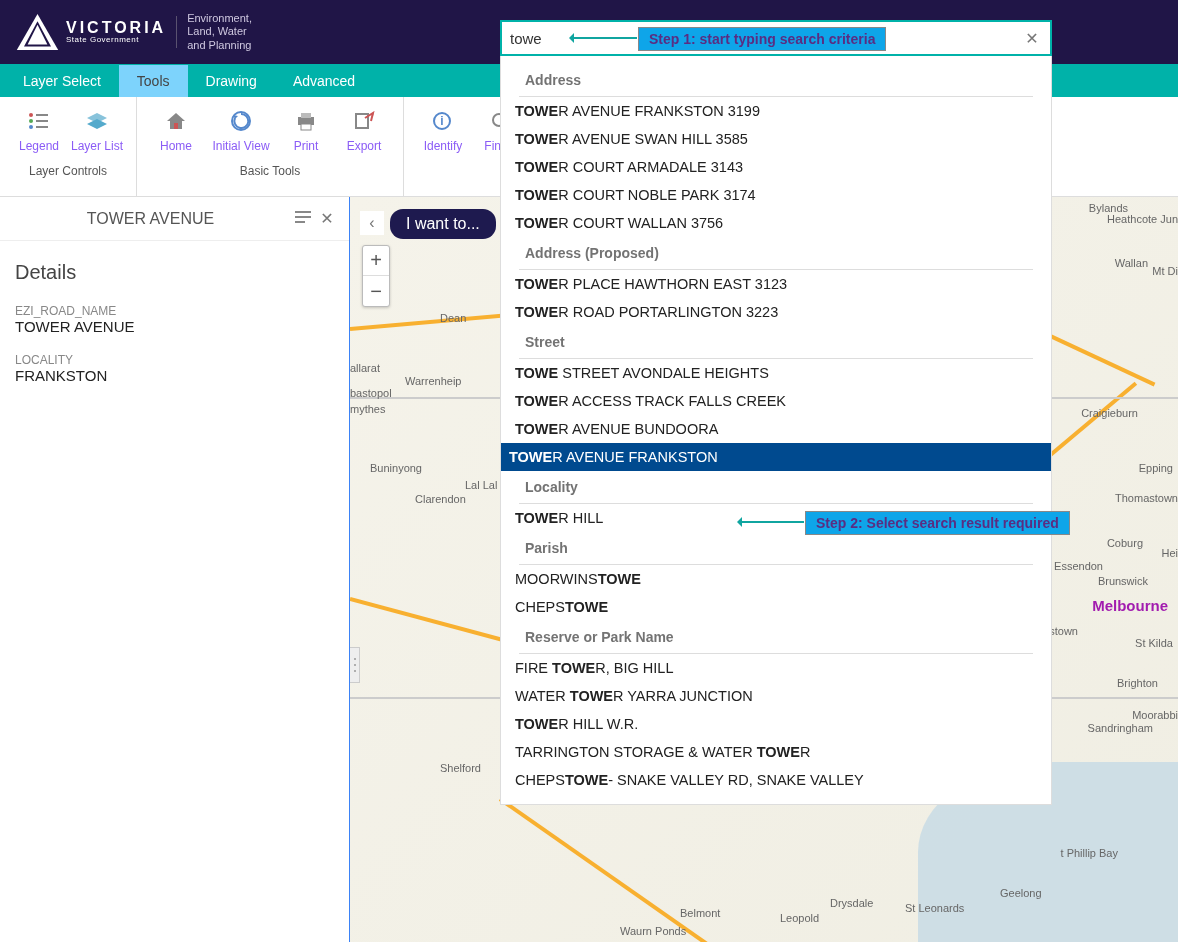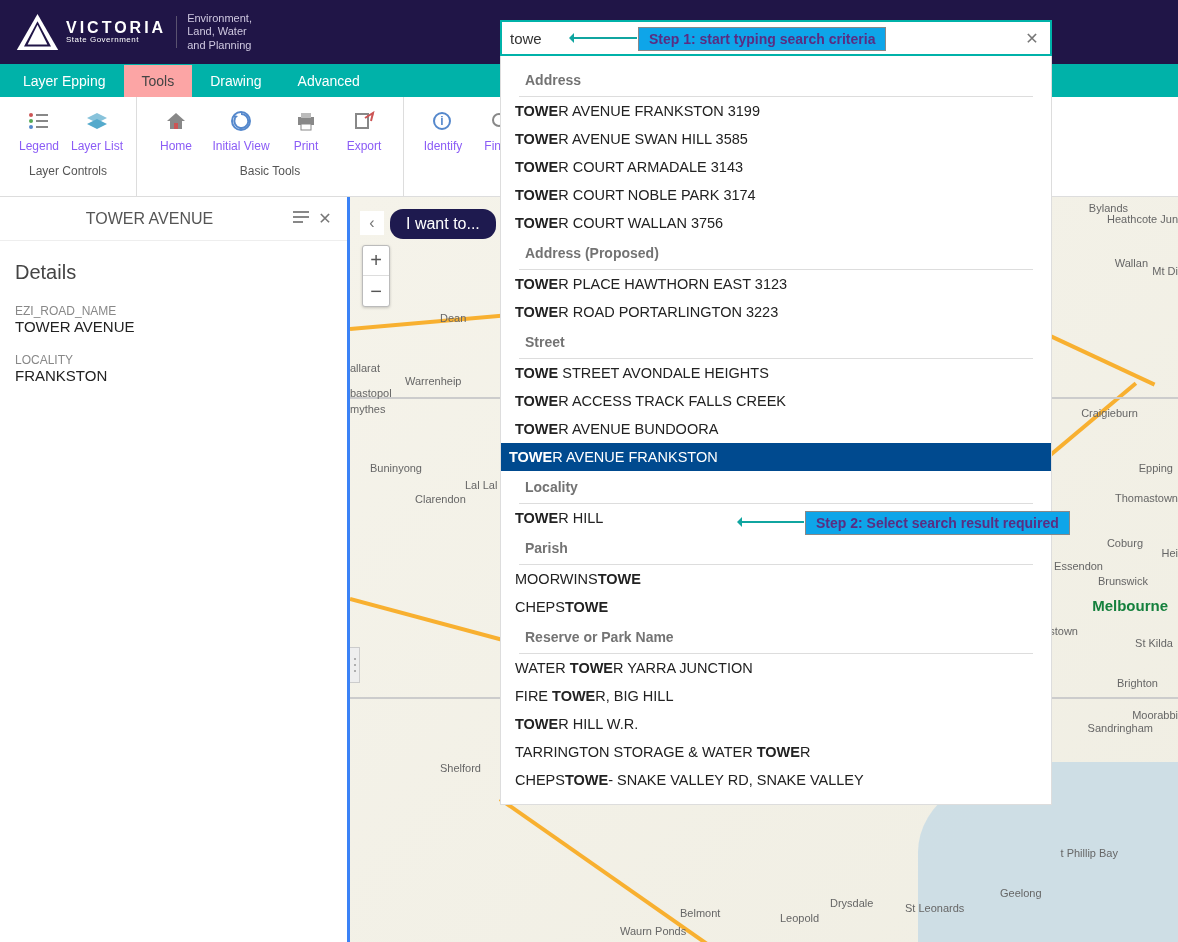--- a/index.html
+++ b/index.html
@@ -12,51 +12,51 @@
 .logo-triangle svg { width: 100%; height: 100%; }
 .logo-text-block { display: flex; flex-direction: column; line-height: 1; }
 .logo-text-main { font-size: 16px; font-weight: bold; letter-spacing: 3px; }
 .logo-text-sub { font-size: 8px; letter-spacing: 0.5px; }
 .logo-divider { width: 1px; height: 32px; background: #5a5270; margin: 0 10px; }
 .dept-text { font-size: 11px; color: #cfc8e0; line-height: 1.2; }
 
 
 .tabs { height: 33px; background: #00b2a9; display: flex; align-items: flex-end; padding-left: 5px; }
 .tab { padding: 8px 18px; color: #fff; font-size: 14px; cursor: pointer; }
-.tab.active { background: #fca5a5; color: #444; }
+.tab.active { background: #7dd3fc; color: #444; }
 
 
 .toolbar { height: 100px; border-bottom: 1px solid #ddd; display: flex; }
 .tool-group { border-right: 1px solid #ddd; padding: 5px 10px 0 10px; display: flex; flex-direction: column; align-items: center; }
 .tool-group-row { display: flex; }
 .tool-item { display: flex; flex-direction: column; align-items: center; width: 58px; padding: 5px 0; cursor: pointer; }
 .tool-item .icon { height: 28px; display: flex; align-items: center; justify-content: center; font-size: 20px; color: #555; }
 .tool-item .label { font-size: 12px; color: #8b5cf6; margin-top: 4px; white-space: nowrap; }
 .tool-group-title { font-size: 12px; color: #555; padding: 6px 0 4px 0; }
 
 
-.sidebar { position: absolute; left: 0; top: 197px; bottom: 0; width: 350px; background: #fff; border-right: 3px solid #3b82f6; }
+.sidebar { position: absolute; left: 0; top: 197px; bottom: 0; width: 350px; background: #fff; border-right: 1px solid #3b82f6; }
 .side-title { height: 44px; display: flex; align-items: center; padding: 0 10px; border-bottom: 1px solid #eee; }
 .side-title-text { flex: 1; text-align: center; font-size: 16px; color: #555; }
 .side-ctrl { width: 24px; text-align: center; color: #777; cursor: pointer; font-size: 16px; }
 .side-body { padding: 20px 15px; }
 .side-h { font-size: 20px; font-weight: normal; color: #444; margin-bottom: 20px; }
 .field { margin-bottom: 18px; }
 .field-label { font-size: 12px; color: #888; }
 .field-value { font-size: 15px; color: #222; }
 
 
 .map-area { position: absolute; left: 350px; top: 197px; right: 0; bottom: 0; background: #f2f1ed; overflow: hidden; }
 .map-bg { position: absolute; inset: 0; }
 .map-bg .land { position:absolute; inset:0; background: linear-gradient(135deg, #f5f3ea 0%, #f0eee3 100%); }
 .map-bg .water { position:absolute; bottom:0; right:0; width:260px; height:180px; background:#bfd7e6; border-radius:50% 0 0 0; opacity:0.7; }
 .map-bg .road { position:absolute; background:#f8b030; height:4px; transform-origin:left center; }
 .map-bg .roadg { position:absolute; background:#ccc; height:2px; }
 .map-label { position: absolute; font-size: 11px; color: #666; white-space: nowrap; }
-.map-label.big { font-size: 15px; font-weight: bold; color: #15803d; margin-left: 43px; }
+.map-label.big { font-size: 15px; font-weight: bold; color: #a21caf; margin-left: 43px; }
 .zoom-ctrl { position: absolute; left: 12px; top: 48px; width: 28px; background: #fff; border: 1px solid #bbb; border-radius: 3px; box-shadow: 0 1px 3px rgba(0,0,0,0.2); }
 .zoom-btn { height: 30px; display: flex; align-items: center; justify-content: center; font-size: 20px; color: #555; cursor: pointer; }
 .zoom-btn:first-child { border-bottom: 1px solid #ddd; }
 .iwant-btn { position: absolute; left: 40px; top: 12px; background: #1e1a4f; color: #fff; padding: 6px 16px; font-size: 16px; border-radius: 13px; cursor: pointer; }
 .side-chevron { position:absolute; left: 10px; top: 14px; width:24px; height:24px; display:flex; align-items:center; justify-content:center; color:#777; font-size:16px; cursor:pointer; background:#fff; }
 .side-handle { position:absolute; left:0px; top:450px; width:10px; height:36px; background:#eee; border:1px solid #ccc; border-left:none; display:flex; align-items:center; justify-content:center; }
 
 
 .search-wrap { position: absolute; top: 20px; left: 500px; width: 552px; z-index: 50; }
 .search-box { height: 36px; border: 2px solid #00b2a9; background: #fff; display: flex; align-items: center; padding: 0 8px; }
@@ -92,21 +92,21 @@
     <div class="logo-divider"></div>
     <div class="dept-text">
       <div>Environment,</div>
       <div>Land, Water</div>
       <div>and Planning</div>
     </div>
   </div>
 </div>
 
 <div class="tabs">
-  <div class="tab">Layer Epping</div>
+  <div class="tab">Layer Select</div>
   <div class="tab active">Tools</div>
   <div class="tab">Drawing</div>
   <div class="tab">Advanced</div>
 </div>
 
 <div class="toolbar">
   <div class="tool-group">
     <div class="tool-group-row">
       <div class="tool-item">
         <span class="icon">
@@ -311,22 +311,22 @@
     <div class="dd-item sel"><b>TOWE</b><span>R AVENUE FRANKSTON</span></div>
 
     <div class="dd-cat">Locality</div>
     <div class="dd-item"><b>TOWE</b><span>R HILL</span></div>
 
     <div class="dd-cat">Parish</div>
     <div class="dd-item"><span>MOORWINS</span><b>TOWE</b><span></span></div>
     <div class="dd-item"><span>CHEPS</span><b>TOWE</b><span></span></div>
 
     <div class="dd-cat">Reserve or Park Name</div>
+    <div class="dd-item"><span>FIRE </span><b>TOWE</b><span>R, BIG HILL</span></div>
     <div class="dd-item"><span>WATER </span><b>TOWE</b><span>R YARRA JUNCTION</span></div>
-    <div class="dd-item"><span>FIRE </span><b>TOWE</b><span>R, BIG HILL</span></div>
     <div class="dd-item"><b>TOWE</b><span>R HILL W.R.</span></div>
     <div class="dd-item"><span>TARRINGTON STORAGE &amp; WATER </span><b>TOWE</b><span>R</span></div>
     <div class="dd-item"><span>CHEPS</span><b>TOWE</b><span>- SNAKE VALLEY RD, SNAKE VALLEY</span></div>
   </div>
 </div>
 
 <div class="arrow" style="top:37px; left:572px; width:65px;"></div>
 <div class="anno" style="top:27px; left:638px;">Step 1: start typing search criteria</div>
 <div class="arrow" style="top:521px; left:740px; width:64px;"></div>
 <div class="anno" style="top:511px; left:805px;">Step 2: Select search result required</div>

